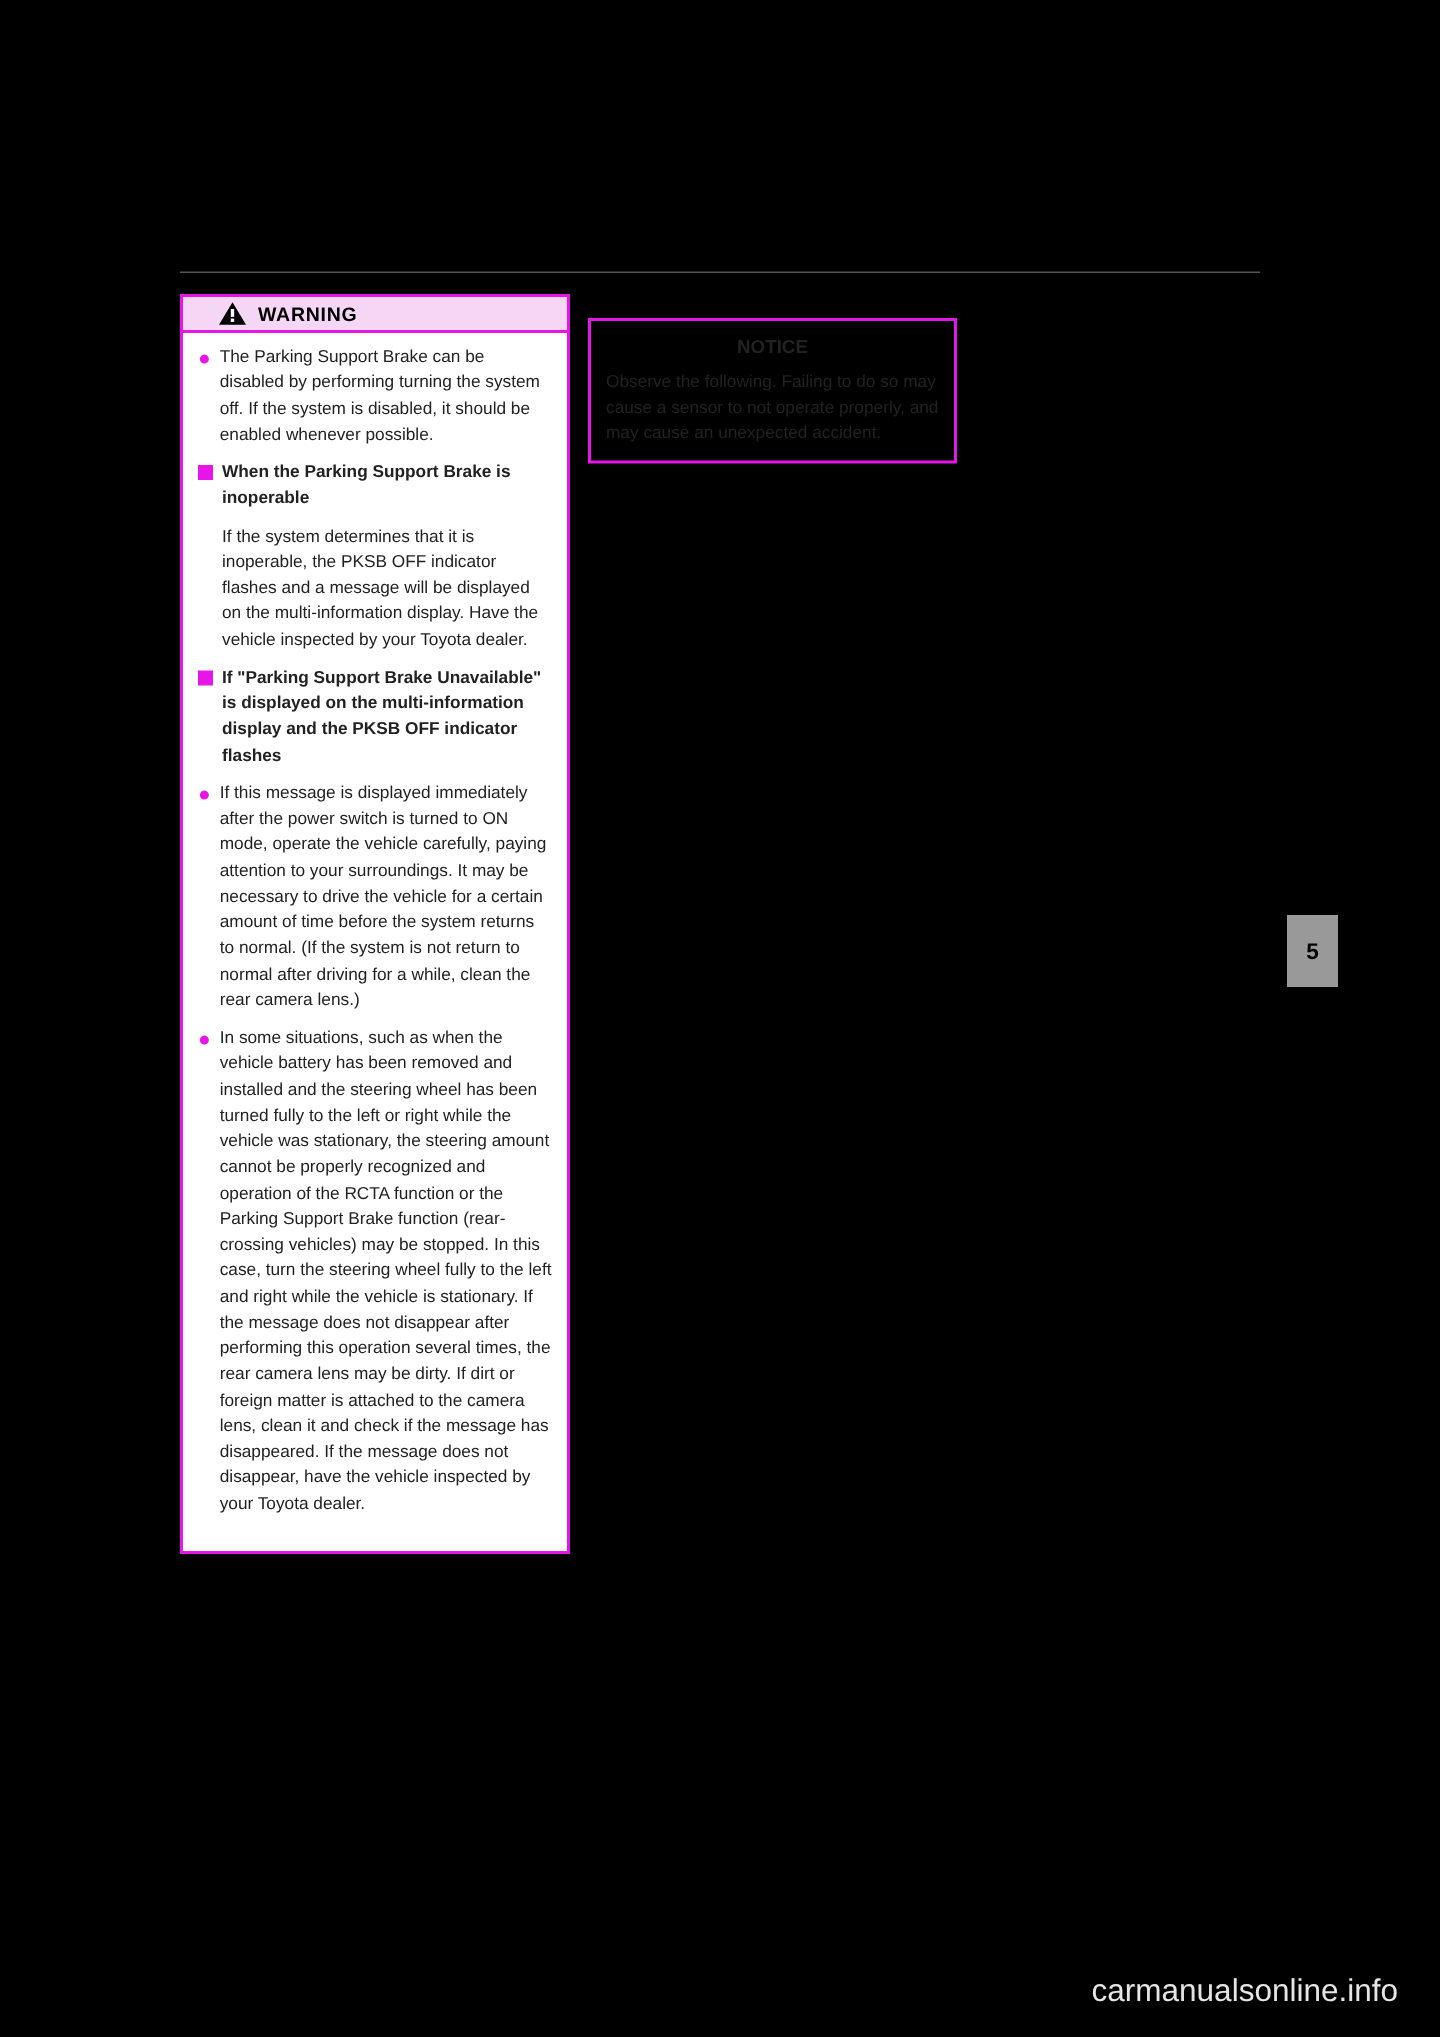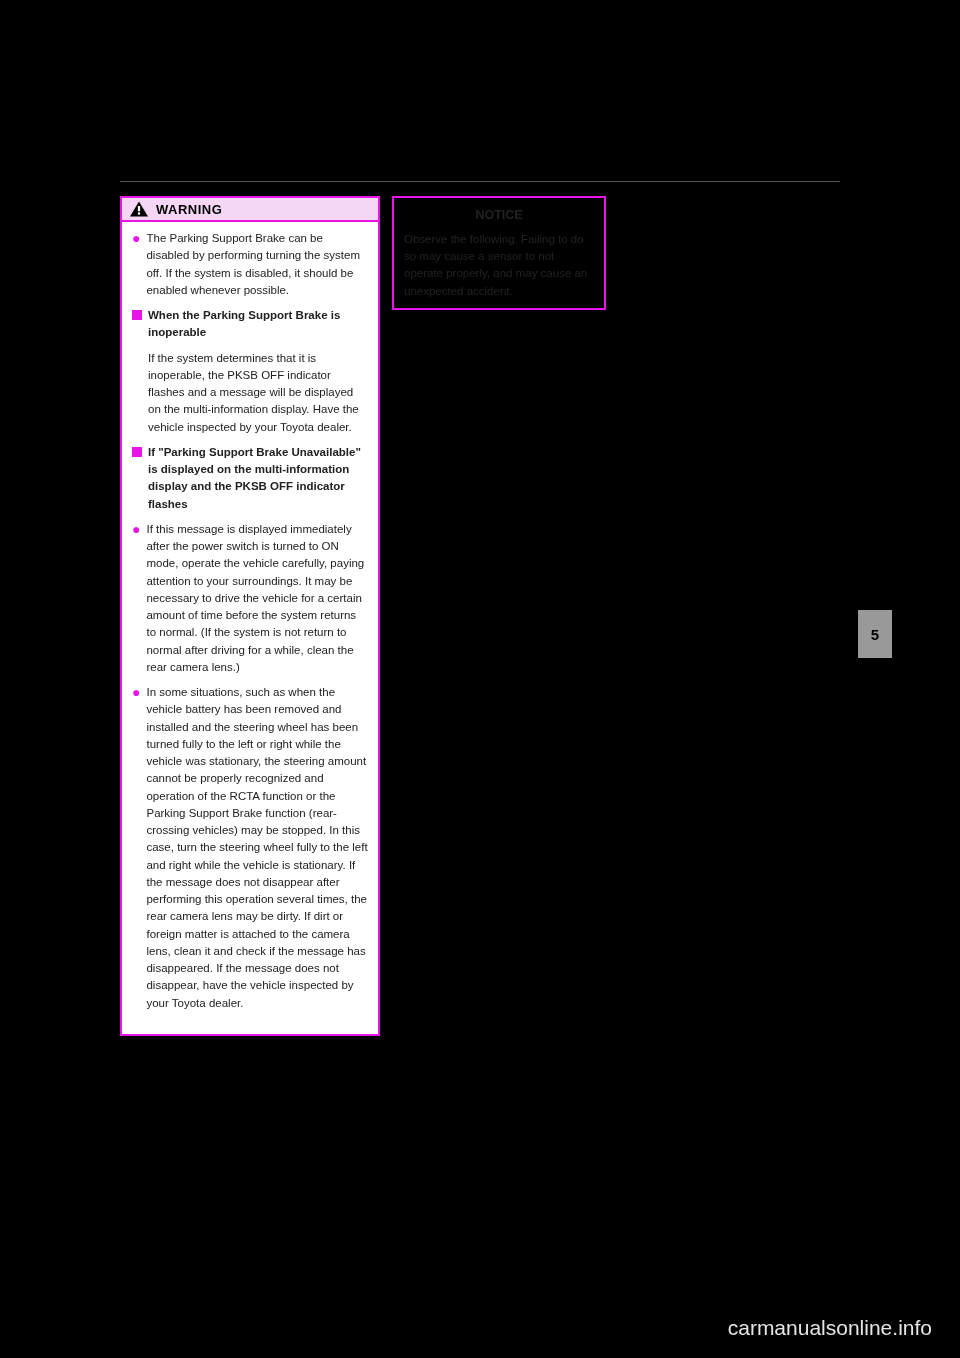--- a/index.html
+++ b/index.html
@@ -31,31 +31,32 @@
     }
     .columns {
       display: flex;
       gap: 12px;
       align-items: flex-start;
     }
     .col-left {
       width: 260px;
     }
     .col-right {
-      width: 214px;
+      width: 246px;
       position: relative;
+      margin-top: 16px;
     }
     .warning-box {
       border: 2px solid #e815e8;
       background: #fff;
     }
     .warning-header {
       background: #f5d7f5;
       border-bottom: 2px solid #e815e8;
-      padding: 3px 8px;
+      padding: 3px 24px;
       display: flex;
       align-items: center;
       gap: 8px;
     }
     .warn-icon {
       width: 18px;
       height: 16px;
     }
     .warn-label {
       font-weight: bold;

